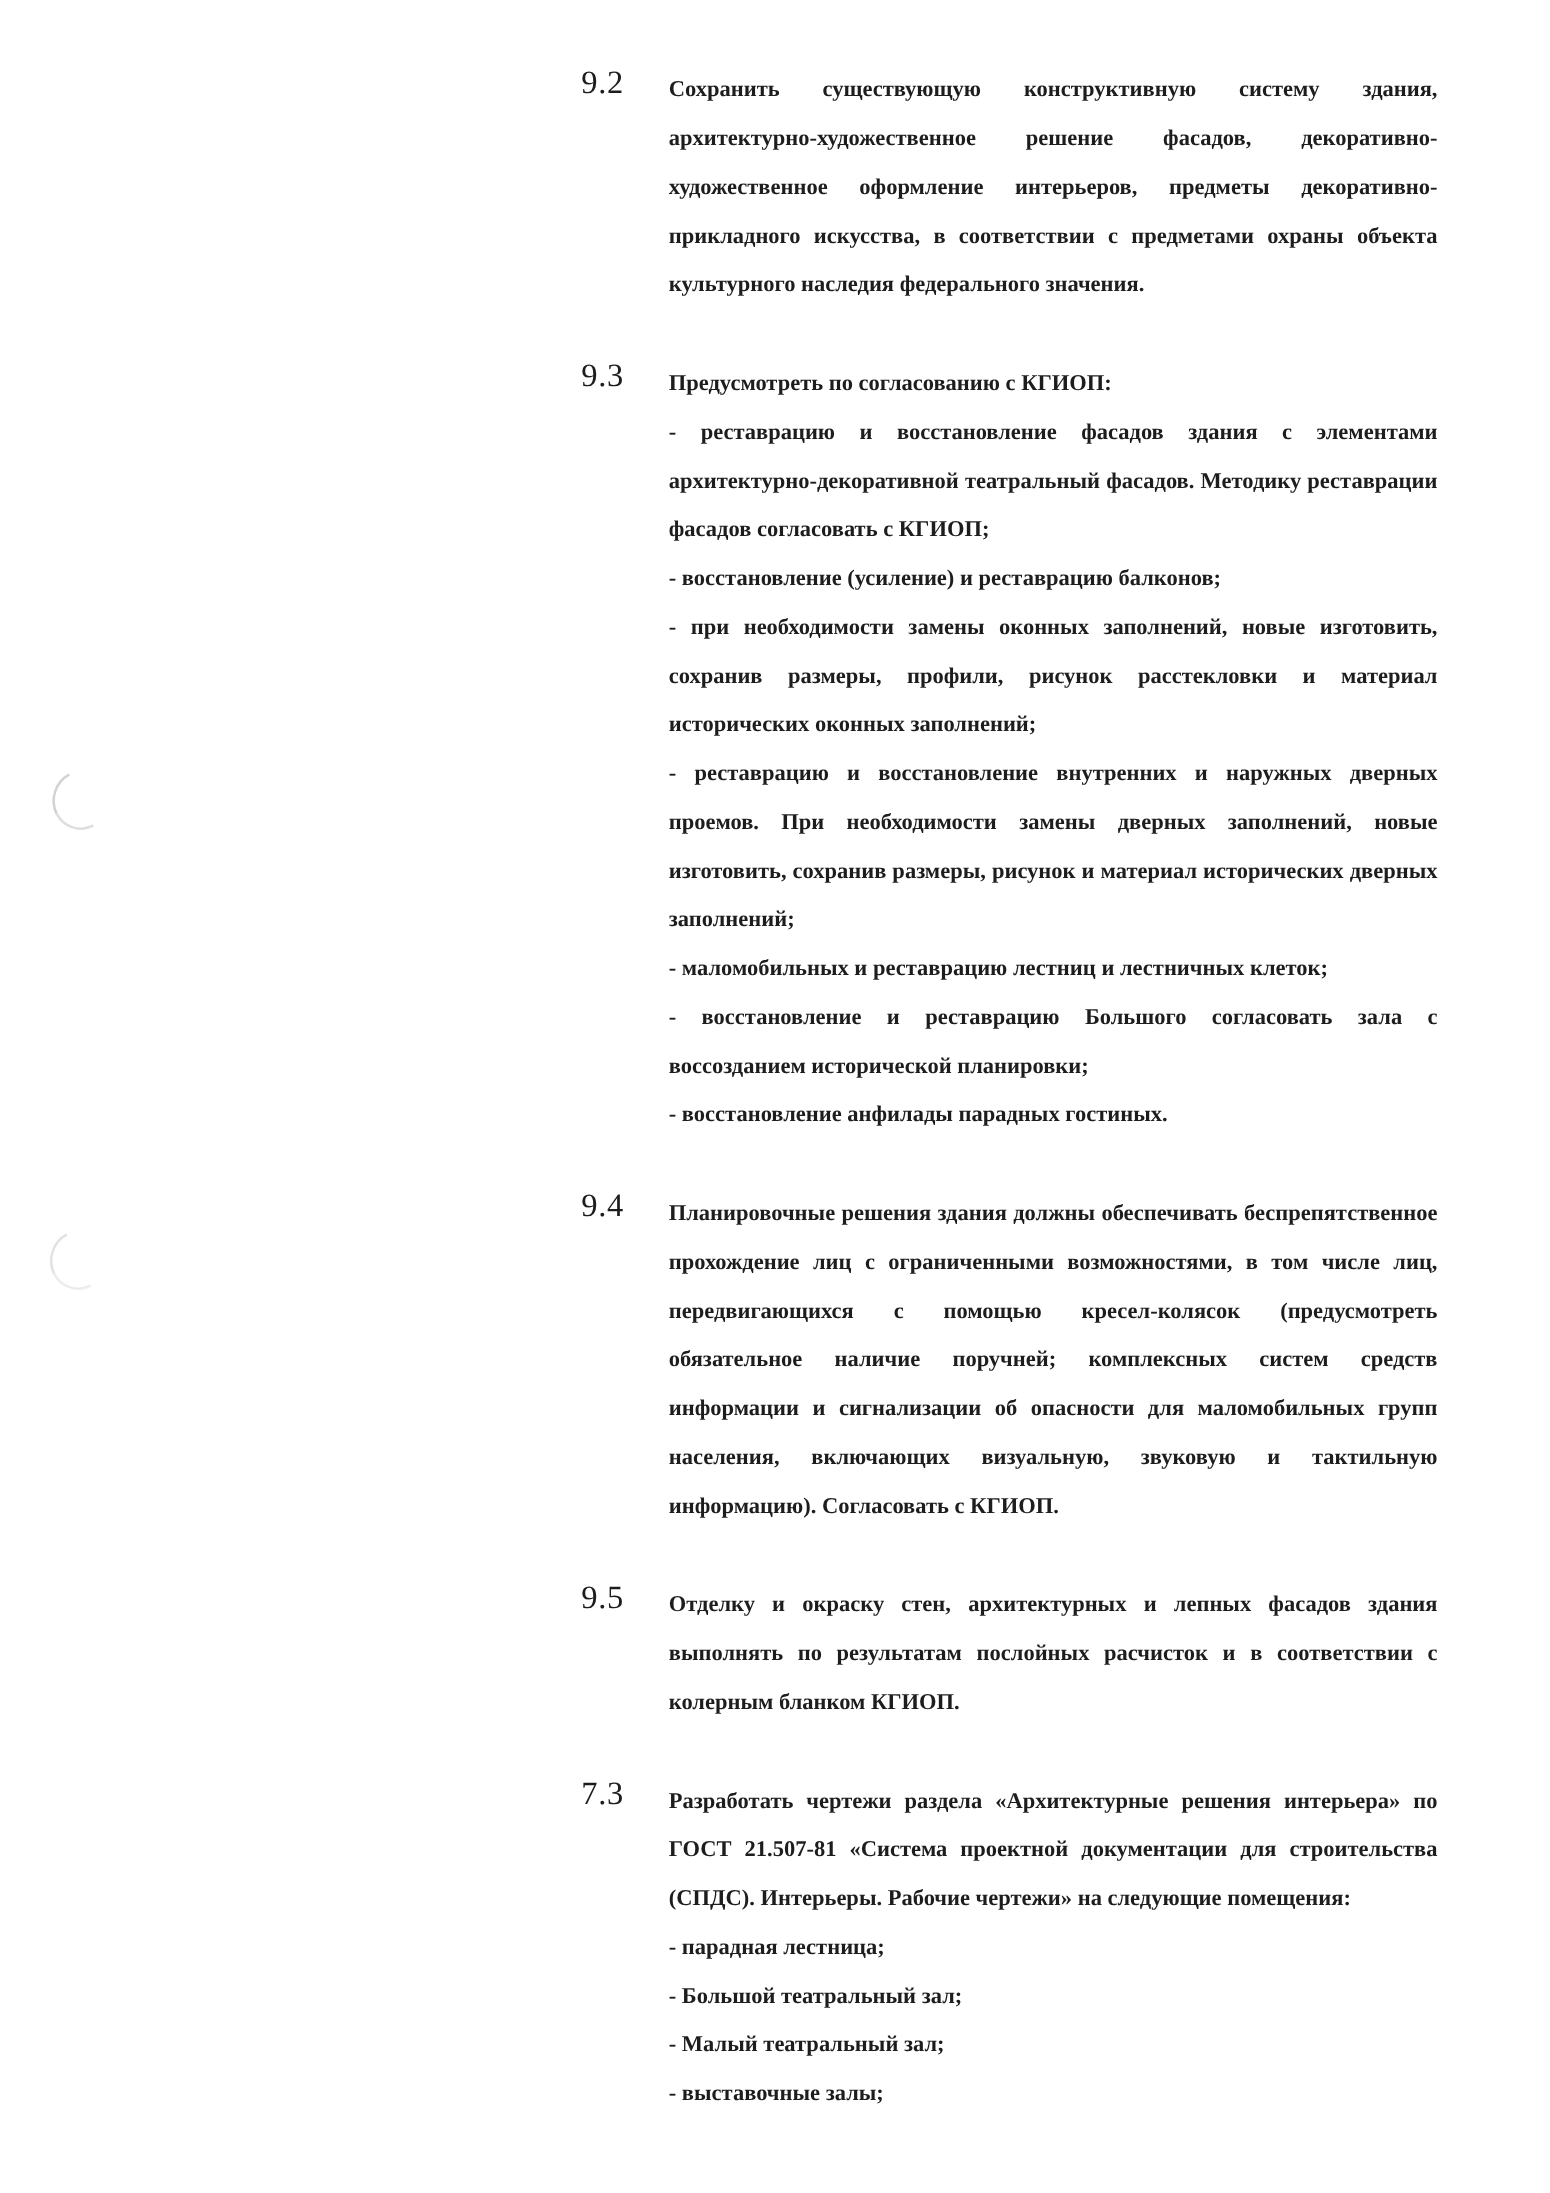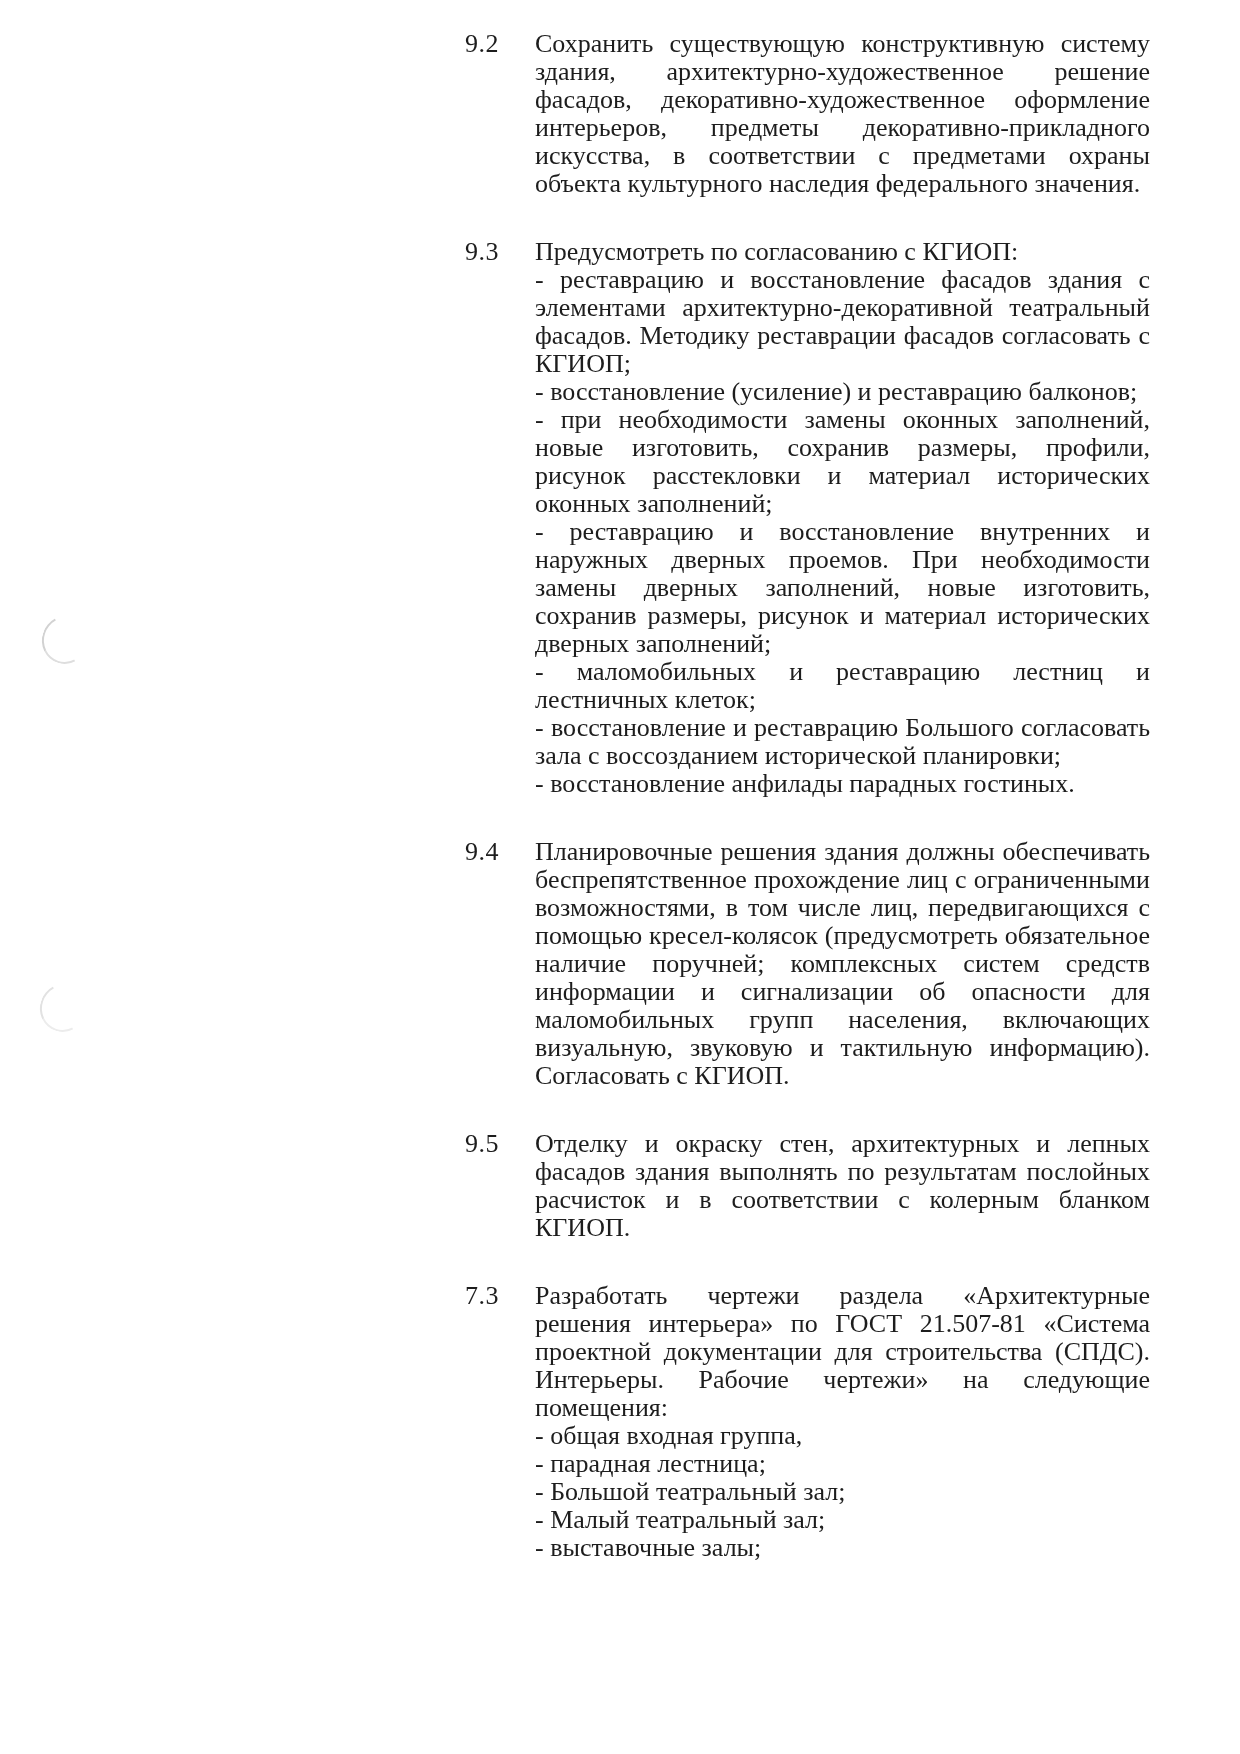--- a/index.html
+++ b/index.html
@@ -16,44 +16,45 @@
     color: #1d1d1d;
   }
   .page {
     position: absolute;
     inset: 0;
     background: #ffffff;
   }
   .content {
     position: absolute;
     left: 465px;
-    top: 30px;
+    top: 52px;
     width: 685px;
   }
   .section {
     display: flex;
     align-items: flex-start;
     margin-bottom: 40px;
   }
   .section-number {
     flex: 0 0 70px;
     font-size: 26px;
     line-height: 28px;
     letter-spacing: 0.5px;
   }
   .section-body {
     flex: 1 1 auto;
     min-width: 0;
   }
   .para {
     margin: 0;
-    font-size: 26px;
-    line-height: 28px;
+    font-size: 18px;
+    line-height: 39px;
     text-align: justify;
     text-justify: inter-word;
+    font-weight: bold;
   }
   
   .scan-artifact {
     position: absolute;
     border-radius: 50%;
     border: 2px solid transparent;
     pointer-events: none;
   }
   .artifact-1 {
     left: 42px;
@@ -113,21 +114,20 @@
     <div class="section-number">9.5</div>
     <div class="section-body">
           <p class="para">Отделку и окраску стен, архитектурных и лепных фасадов здания выполнять по результатам послойных расчисток и в соответствии с колерным бланком КГИОП.</p>
         </div>
   </section>
 
   <section class="section">
     <div class="section-number">7.3</div>
     <div class="section-body">
           <p class="para">Разработать чертежи раздела «Архитектурные решения интерьера» по ГОСТ 21.507-81 «Система проектной документации для строительства (СПДС). Интерьеры. Рабочие чертежи» на следующие помещения:</p>
-          <p class="para">- общая входная группа,</p>
           <p class="para">- парадная лестница;</p>
           <p class="para">- Большой театральный зал;</p>
           <p class="para">- Малый театральный зал;</p>
           <p class="para">- выставочные залы;</p>
         </div>
   </section>
 </main>
 </div>
 
 </body></html>

